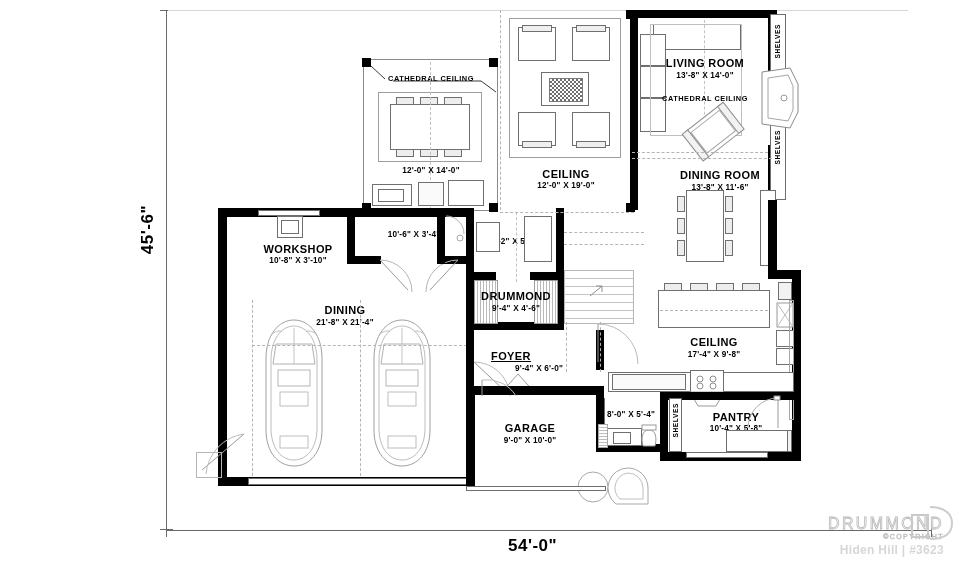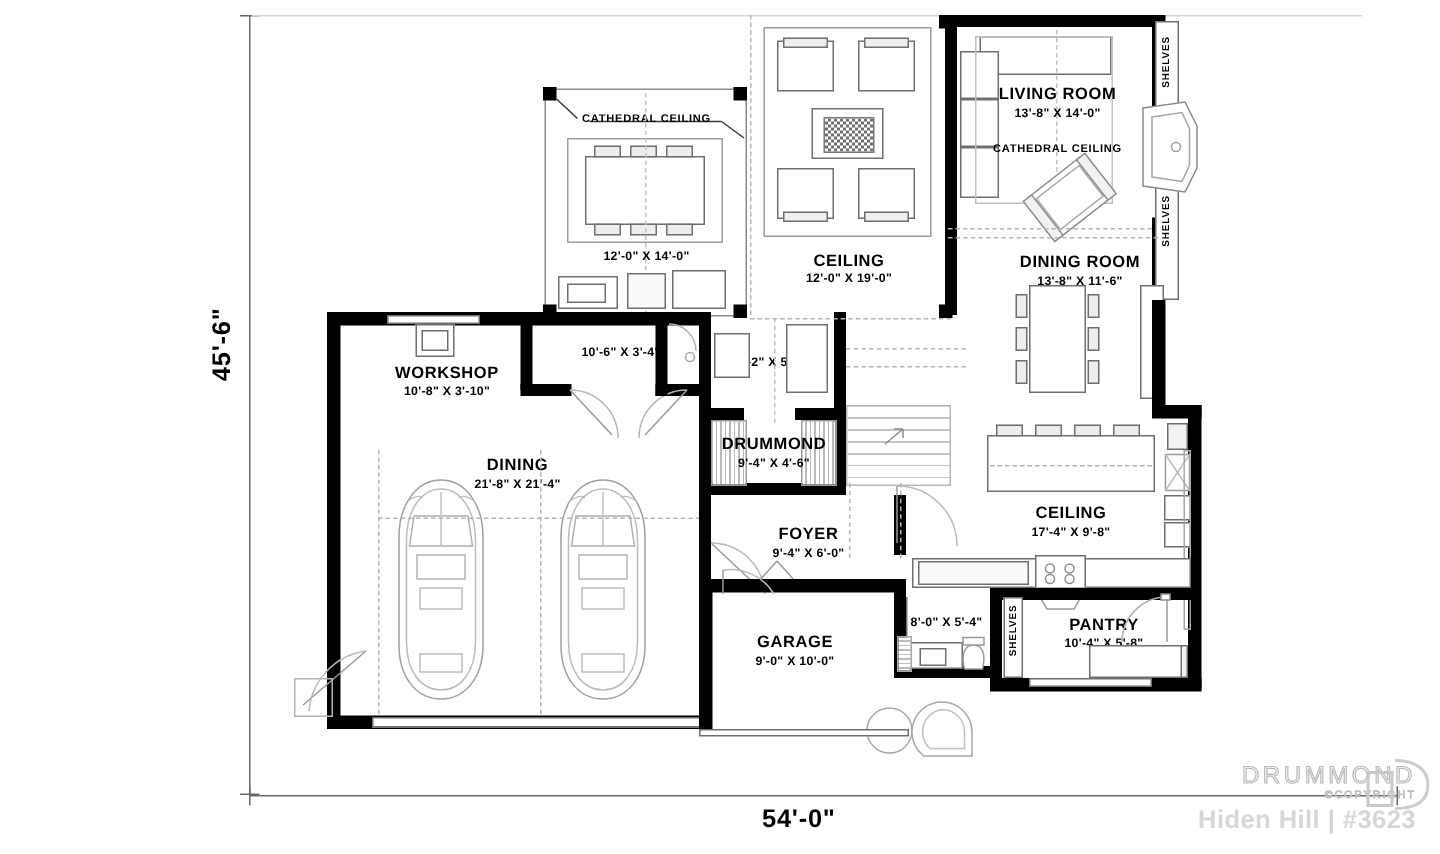--- a/index.html
+++ b/index.html
@@ -29,21 +29,21 @@
   .dimtxt{position:absolute;font-weight:bold;color:#000;}
   #dim-w{font-size:17px;letter-spacing:.5px;}
   #dim-h{font-size:17px;letter-spacing:.5px;writing-mode:vertical-rl;transform:rotate(180deg);}
 
   
   #logo{position:absolute;right:16px;bottom:12px;text-align:right;}
   .logo-l1,.logo-l2{font-size:16px;letter-spacing:2.4px;color:#fff;
       -webkit-text-stroke:.8px #b9b9b9;line-height:1.0;font-weight:normal;}
   .logo-cp{font-size:7px;letter-spacing:1.4px;color:#fff;-webkit-text-stroke:.6px #bdbdbd;
       margin-top:1px;}
-  .logo-name{font-size:17px;font-weight:bold;color:#d7d7d7;margin-top:3px;letter-spacing:.3px;}
+  .logo-name{font-size:12px;font-weight:bold;color:#d7d7d7;margin-top:3px;letter-spacing:.3px;}
   #logo-mark{position:absolute;right:2px;bottom:26px;width:52px;height:40px;}
 
   svg{display:block;overflow:visible;}
 </style>
 </head>
 <body>
 
 <div id="stage">
 
   <div class="dimline" style="left:166px;top:10px;width:1px;height:520px;"></div>
@@ -281,21 +281,21 @@
   <div class="lbl rdim" style="left:478px;top:304px;width:76px;">9'-4" X 4'-6"</div>
 
   <div class="wall" style="left:437px;top:208px;width:8px;height:56px;"></div>
   <svg class="abs" style="left:444px;top:212px;width:24px;height:32px;">
     <path d="M2,4 A18,18 0 0,1 20,22" fill="none" stroke="#b0b0b0"></path>
     <circle cx="16" cy="26" r="3" fill="none" stroke="#a8a8a8"></circle>
   </svg>
 
   <div class="wall" style="left:466px;top:330px;width:8px;height:62px;"></div>
   <div class="wall" style="left:596px;top:330px;width:8px;height:40px;"></div>
-  <div class="lbl rname" style="left:494px;top:350px;width:90px;">FOYER</div>
+  <div class="lbl rname" style="left:466px;top:350px;width:90px;text-decoration:underline;">FOYER</div>
   <div class="lbl rdim" style="left:494px;top:364px;width:90px;">9'-4" X 6'-0"</div>
   <svg class="abs" style="left:472px;top:360px;width:44px;height:40px;">
     <path d="M2,2 L34,32" stroke="#9a9a9a"></path>
     <path d="M2,2 A36,36 0 0,1 38,36" fill="none" stroke="#bbb"></path>
   </svg>
   <svg class="abs" style="left:498px;top:372px;width:44px;height:26px;">
     <path d="M20,2 L2,22 M20,2 L38,22" stroke="#9a9a9a"></path>
   </svg>
 
   <div style="position:absolute;left:564px;top:270px;width:68px;height:52px;

